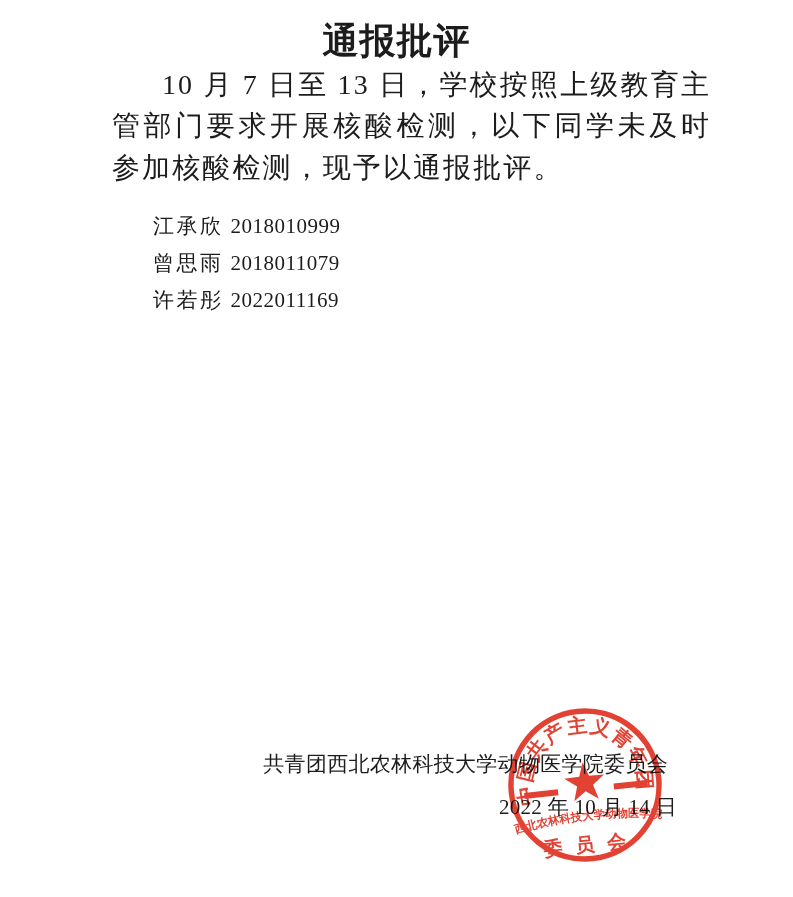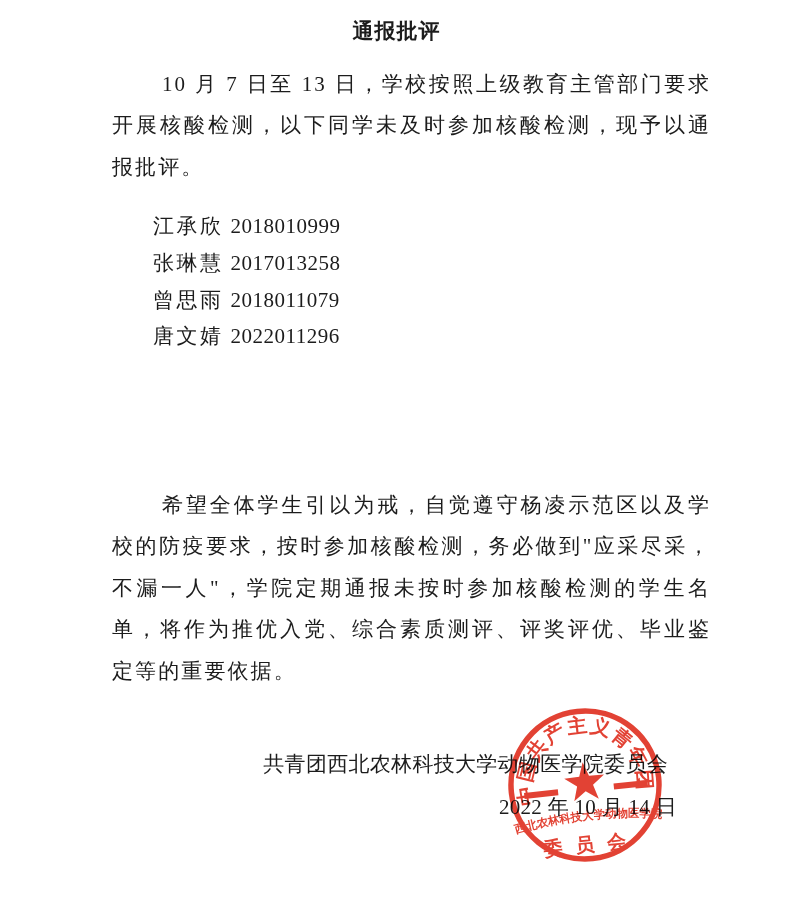--- a/index.html
+++ b/index.html
@@ -11,29 +11,29 @@
     font-family: "Liberation Serif", "DejaVu Serif", serif;
     color: #1c1c1c;
     overflow: hidden;
   }
   .doc-title {
     position: absolute;
     top: 17px;
     left: 0;
     width: 100%;
     text-align: center;
-    font-size: 21px;
+    font-size: 36px;
     font-weight: bold;
     letter-spacing: 1px;
   }
   .para {
     position: absolute;
     left: 112px;
     width: 599px;
-    font-size: 21px;
+    font-size: 28px;
     line-height: 41.4px;
     letter-spacing: 2.1px;
     text-align: justify;
     text-justify: inter-character;
   }
   .para-intro   { top: 64px;  text-indent: 50px; }
   .para-closing { top: 485px; text-indent: 50px; }
   .student-list {
     position: absolute;
     left: 153px;
@@ -77,26 +77,24 @@
 <body>
 
 <div class="page">
 
   <div class="doc-title">通报批评</div>
 
   <div class="para para-intro">10 月 7 日至 13 日，学校按照上级教育主管部门要求开展核酸检测，以下同学未及时参加核酸检测，现予以通报批评。</div>
 
   <div class="student-list">
     <div><span class="student-name">江承欣</span><span class="student-id">2018010999</span></div>
-    <div><span class="student-name">张琳慧</span><span class="student-id">2017013258</span></div>
     <div><span class="student-name">曾思雨</span><span class="student-id">2018011079</span></div>
-    <div><span class="student-name">唐文婧</span><span class="student-id">2022011296</span></div>
+    <div><span class="student-name">许若彤</span><span class="student-id">2022011169</span></div>
   </div>
 
-  <div class="para para-closing">希望全体学生引以为戒，自觉遵守杨凌示范区以及学校的防疫要求，按时参加核酸检测，务必做到"应采尽采，不漏一人"，学院定期通报未按时参加核酸检测的学生名单，将作为推优入党、综合素质测评、评奖评优、毕业鉴定等的重要依据。</div>
 
   <div class="signature-line">共青团西北农林科技大学动物医学院委员会</div>
 
   <div class="date-line">2022 年 10 月 14 日</div>
 
   <svg class="seal" viewBox="0 0 196 196" xmlns="http://www.w3.org/2000/svg">
     <defs>
       <path id="seal-top-arc" d="M 46.8 111.7 A 53 53 0 1 1 149.2 111.7" fill="none"></path>
       <path id="seal-mid-arc" d="M 24 139 Q 98 126 172 139" fill="none"></path>
     </defs>

